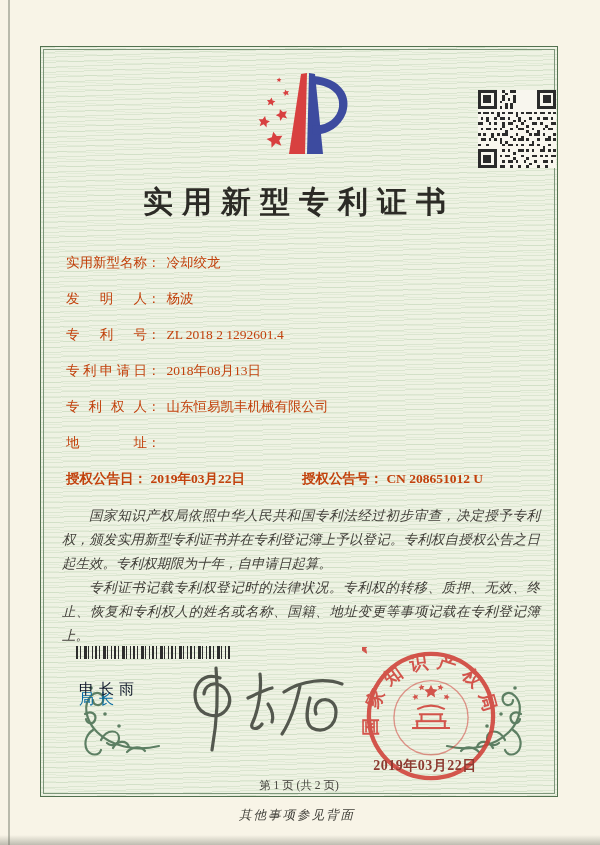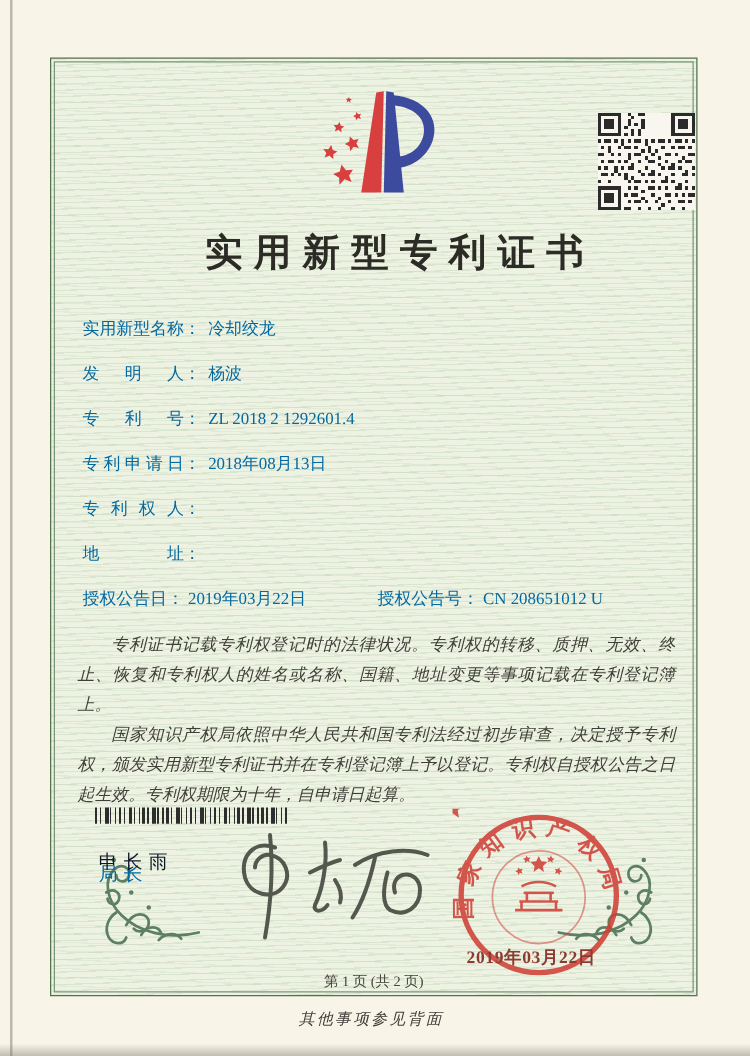--- a/index.html
+++ b/index.html
@@ -26,30 +26,30 @@
     box-sizing:border-box;
   }
   .frame .inner-line{position:absolute;inset:2px;border:1px solid #7d967a;pointer-events:none;}
   .corner{position:absolute;width:92px;height:92px;}
   .corner.bl{left:30px;bottom:36px;}
   .corner.br{right:22px;bottom:36px;transform:scaleX(-1);}
   .cert-no{position:absolute;left:57px;top:88px;font-size:13.5px;letter-spacing:1px;color:#3a3934;}
   .logo{position:absolute;left:249px;top:62px;}
   .qr{position:absolute;left:478px;top:90px;}
   .title{
-    position:absolute;left:40px;top:182px;width:560px;text-align:center;
+    position:absolute;left:40px;top:182px;width:518px;text-align:center;
     font-size:30px;font-weight:bold;letter-spacing:9px;color:#2c2b26;
   }
-  .fields{position:absolute;left:66px;top:252px;width:476px;font-size:13.5px;color:#0369a1;}
+  .fields{position:absolute;left:66px;top:252px;width:476px;font-size:13.5px;color:#c2410c;}
   .frow{display:flex;line-height:21px;margin-bottom:15px;}
   .flabel{width:81px;text-align:justify;text-align-last:justify;flex:none;}
   .fcolon{flex:none;margin-right:6px;}
   .fvalue{flex:1;}
   .grant-row{display:flex;line-height:21px;}
-  .grant-pair{display:flex;}
+  .grant-pair{display:flex;font-weight:bold;}
   .grant-pair.first{width:236px;flex:none;}
   .body-text{
     position:absolute;left:62px;top:504px;width:478px;
     font-size:13.5px;line-height:24px;color:#403e38;
     font-style:italic;text-align:justify;
   }
   .body-text p{margin:0;text-indent:2em;}
   .barcode{
     position:absolute;left:76px;top:646px;width:154px;height:13px;
     background:repeating-linear-gradient(90deg,
@@ -167,38 +167,39 @@
         <span class="fvalue">ZL 2018 2 1292601.4</span>
     </div>
     <div class="frow">
       <span class="flabel">专利申请日</span>
         <span class="fcolon">：</span>
         <span class="fvalue">2018年08月13日</span>
     </div>
     <div class="frow">
       <span class="flabel">专利权人</span>
         <span class="fcolon">：</span>
+        <span class="fvalue">山东恒易凯丰机械有限公司</span>
     </div>
     <div class="frow">
       <span class="flabel">地址</span>
         <span class="fcolon">：</span>
     </div>
     <div class="grant-row">
       <span class="grant-pair first">
         <span>授权公告日</span><span>：</span>&nbsp;<span>2019年03月22日</span>
       </span>
       <span class="grant-pair">
         <span>授权公告号</span><span>：</span>&nbsp;<span>CN 208651012 U</span>
       </span>
     </div>
   </div>
 
   <div class="body-text">
+    <p>国家知识产权局依照中华人民共和国专利法经过初步审查，决定授予专利权，颁发实用新型专利证书并在专利登记簿上予以登记。专利权自授权公告之日起生效。专利权期限为十年，自申请日起算。</p>
     <p>专利证书记载专利权登记时的法律状况。专利权的转移、质押、无效、终止、恢复和专利权人的姓名或名称、国籍、地址变更等事项记载在专利登记簿上。</p>
-    <p>国家知识产权局依照中华人民共和国专利法经过初步审查，决定授予专利权，颁发实用新型专利证书并在专利登记簿上予以登记。专利权自授权公告之日起生效。专利权期限为十年，自申请日起算。</p>
   </div>
 
   <div class="barcode"></div>
 
   <div class="director-title">局长</div>
   <div class="director-name">申长雨</div>
 
   <svg class="signature" width="172" height="92" viewBox="0 0 172 92">
     <g stroke="#44483f" fill="none" stroke-width="3.2" stroke-linecap="round" stroke-linejoin="round" opacity="0.9">
       <path d="M38 14 C20 8 10 22 14 38 C18 52 36 56 44 46 C52 36 46 22 34 20 C28 19 22 24 22 30"></path>

